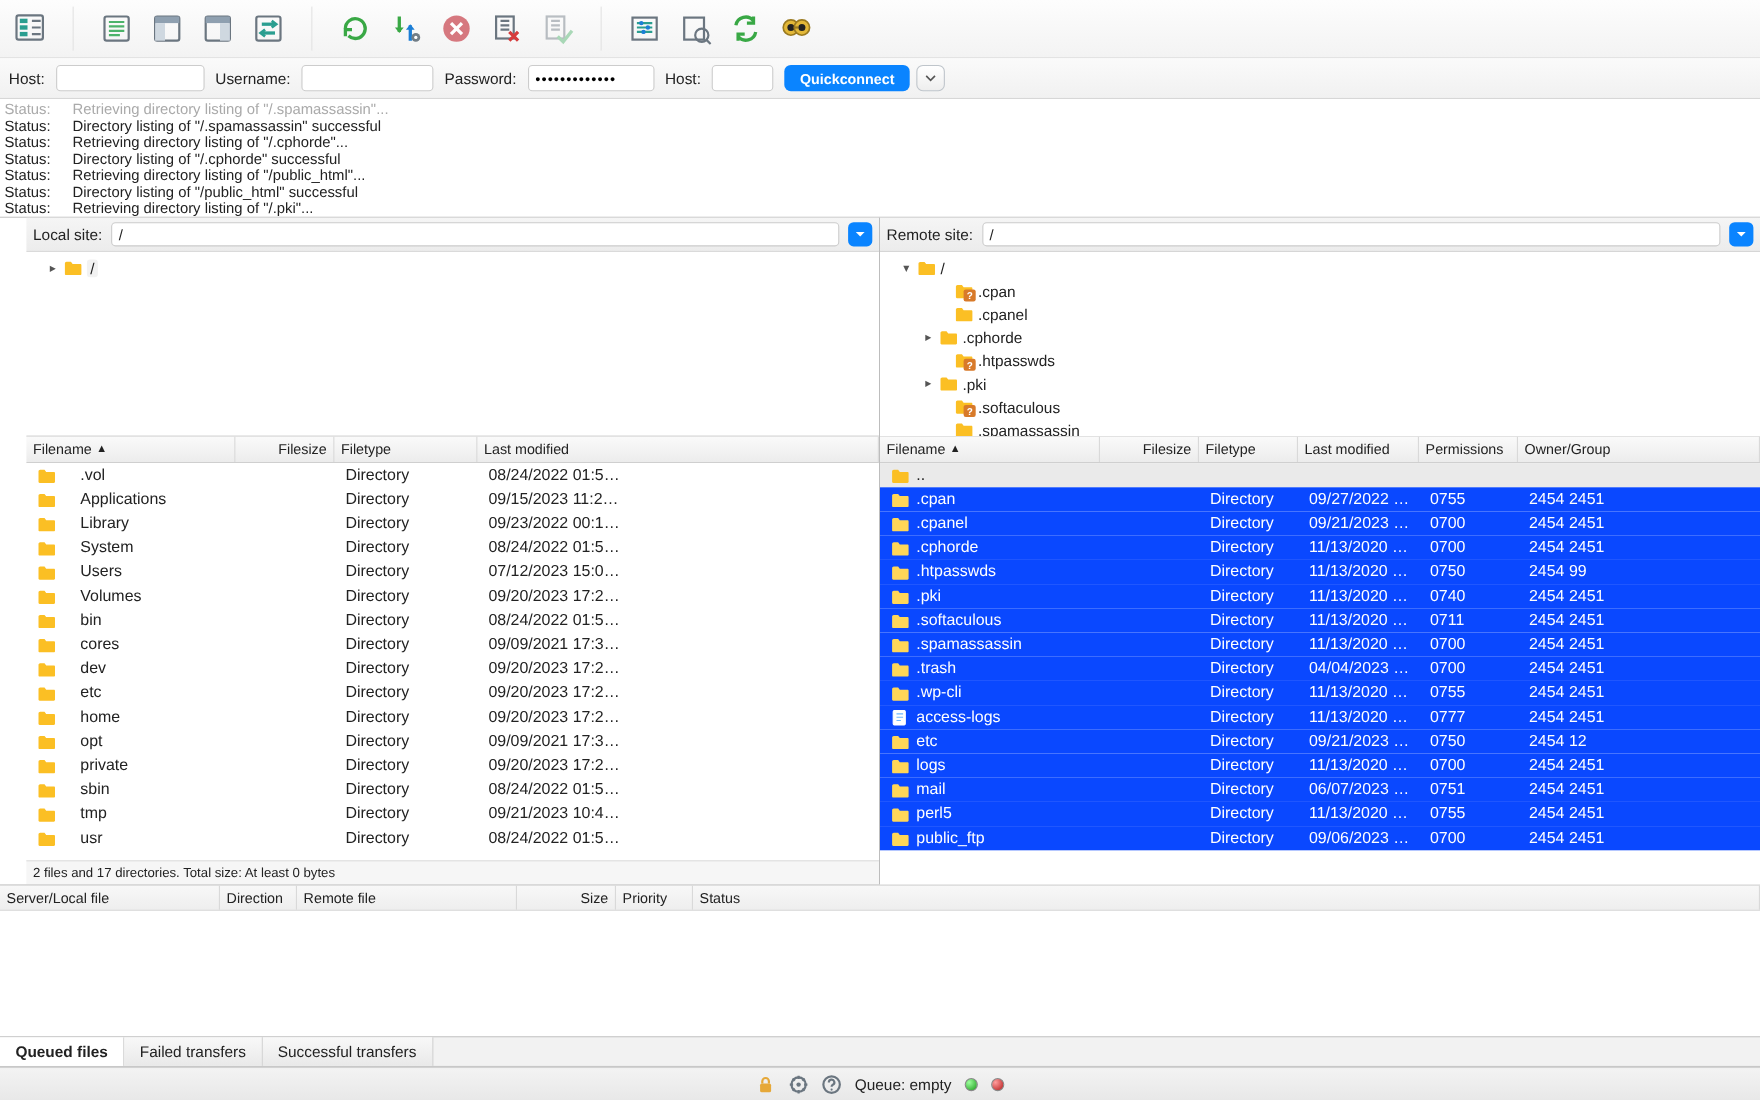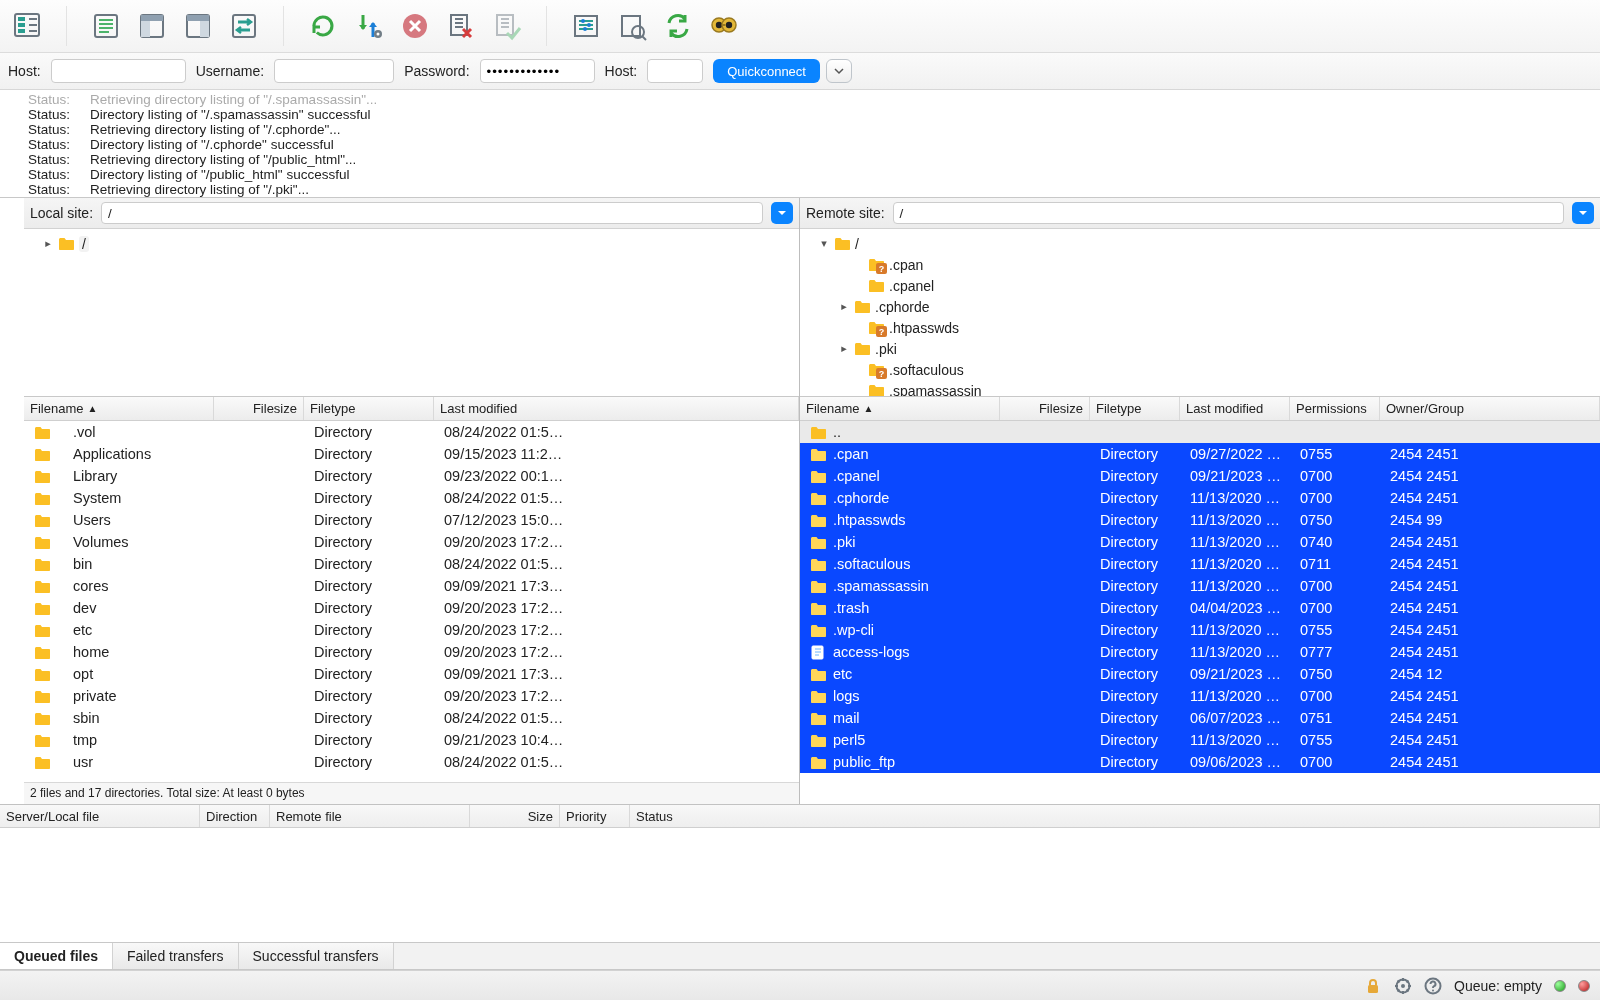--- a/index.html
+++ b/index.html
@@ -17,27 +17,27 @@
   .ic-teal-fill { fill:#2a9e90; }
   .ic-teal-stroke { stroke:#2a9e90; stroke-width:2.5; fill:none; }
   .ic-green-stroke { stroke:#39a845; stroke-width:3; fill:none; }
   .ic-blue-fill { fill:#1b7ed6; }
 
   
   .connectbar { display:flex; align-items:center; gap:10px; padding:6px 8px; background:linear-gradient(#fafafa,#f1f1f1); border-bottom:1px solid #d7d7d7; }
   .connectbar label { font-size:14px; }
   .connectbar input { height:24px; border:1px solid #ccc; border-radius:4px; padding:0 6px; background:#fff; }
   .inp-host{width:135px;} .inp-user{width:120px;} .inp-pass{width:115px;letter-spacing:1px;} .inp-port{width:56px;}
-  .btn-quick { height:24px; padding:0 14px; background:#0a84ff; color:#fff; border:none; border-radius:6px; font-weight:400; font-size:13px; }
+  .btn-quick { height:24px; padding:0 14px; background:#0a84ff; color:#fff; border:none; border-radius:6px; font-weight:700; font-size:13px; }
   .btn-quick-dd { width:26px; height:24px; border:1px solid #bfc5cb; border-radius:6px; background:linear-gradient(#fff,#eee); margin-left:-4px; display:flex; align-items:center; justify-content:center; }
   .btn-quick-dd svg{width:10px;height:10px;}
 
   
   .log-pane { height:108px; overflow:hidden; background:#fff; border-bottom:1px solid #c8c8c8; padding:2px 4px; font-size:13.5px; line-height:15px; }
-  .log-line { display:flex; white-space:nowrap;margin-left:24px; }
+  .log-line { display:flex; white-space:nowrap; }
   .log-line .lbl { width:62px; flex:none; }
   .log-pane .faded{ color:#aaa; }
 
   
   .main { display:flex; flex:1 1 auto; min-height:0; }
   .local-pane, .remote-pane { display:flex; flex-direction:column; min-width:0; }
   .local-pane  { flex:1 1 50%; border-right:1px solid #bdbdbd;padding-left:24px; }
   .remote-pane { flex:1 1 50%; }
 
   
@@ -105,21 +105,21 @@
   .queue-head .col:nth-child(4){flex:0 0 90px; justify-content:flex-end;}
   .queue-head .col:nth-child(5){flex:0 0 70px;}
   .queue-head .col:nth-child(6){flex:1;}
   .queue-body{ height:114px; background:#fff; }
 
   .queue-tabs{ display:flex; height:28px; align-items:stretch; background:#f2f2f2; border-top:1px solid #c8c8c8; border-bottom:1px solid #c8c8c8; }
   .queue-tabs .tab{ padding:0 14px; display:flex; align-items:center; font-size:14px; border-right:1px solid #d2d2d2; background:linear-gradient(#f8f8f8,#e9e9e9); }
   .queue-tabs .tab.active{ background:#fff; font-weight:600; }
 
   
-  .statusbar{ height:30px; display:flex; align-items:center; justify-content:flex-end; gap:12px; padding:0 10px; background:linear-gradient(#f3f3f3,#e8e8e8); font-size:14px; border-top:1px solid #d2d2d2;}
+  .statusbar{ height:30px; display:flex; align-items:center; justify-content:center; gap:12px; padding:0 10px; background:linear-gradient(#f3f3f3,#e8e8e8); font-size:14px; border-top:1px solid #d2d2d2;}
   .statusbar .ic{ width:18px; height:18px; display:flex; align-items:center; justify-content:center; }
   .led{ width:12px; height:12px; border-radius:50%; border:1px solid #888; }
   .led.green{ background:radial-gradient(circle at 30% 30%, #9dff9d, #1a9a1a); }
   .led.red  { background:radial-gradient(circle at 30% 30%, #ff9d9d, #b51a1a); }
 </style>
 </head>
 <body>
 
 <div class="root">
 

